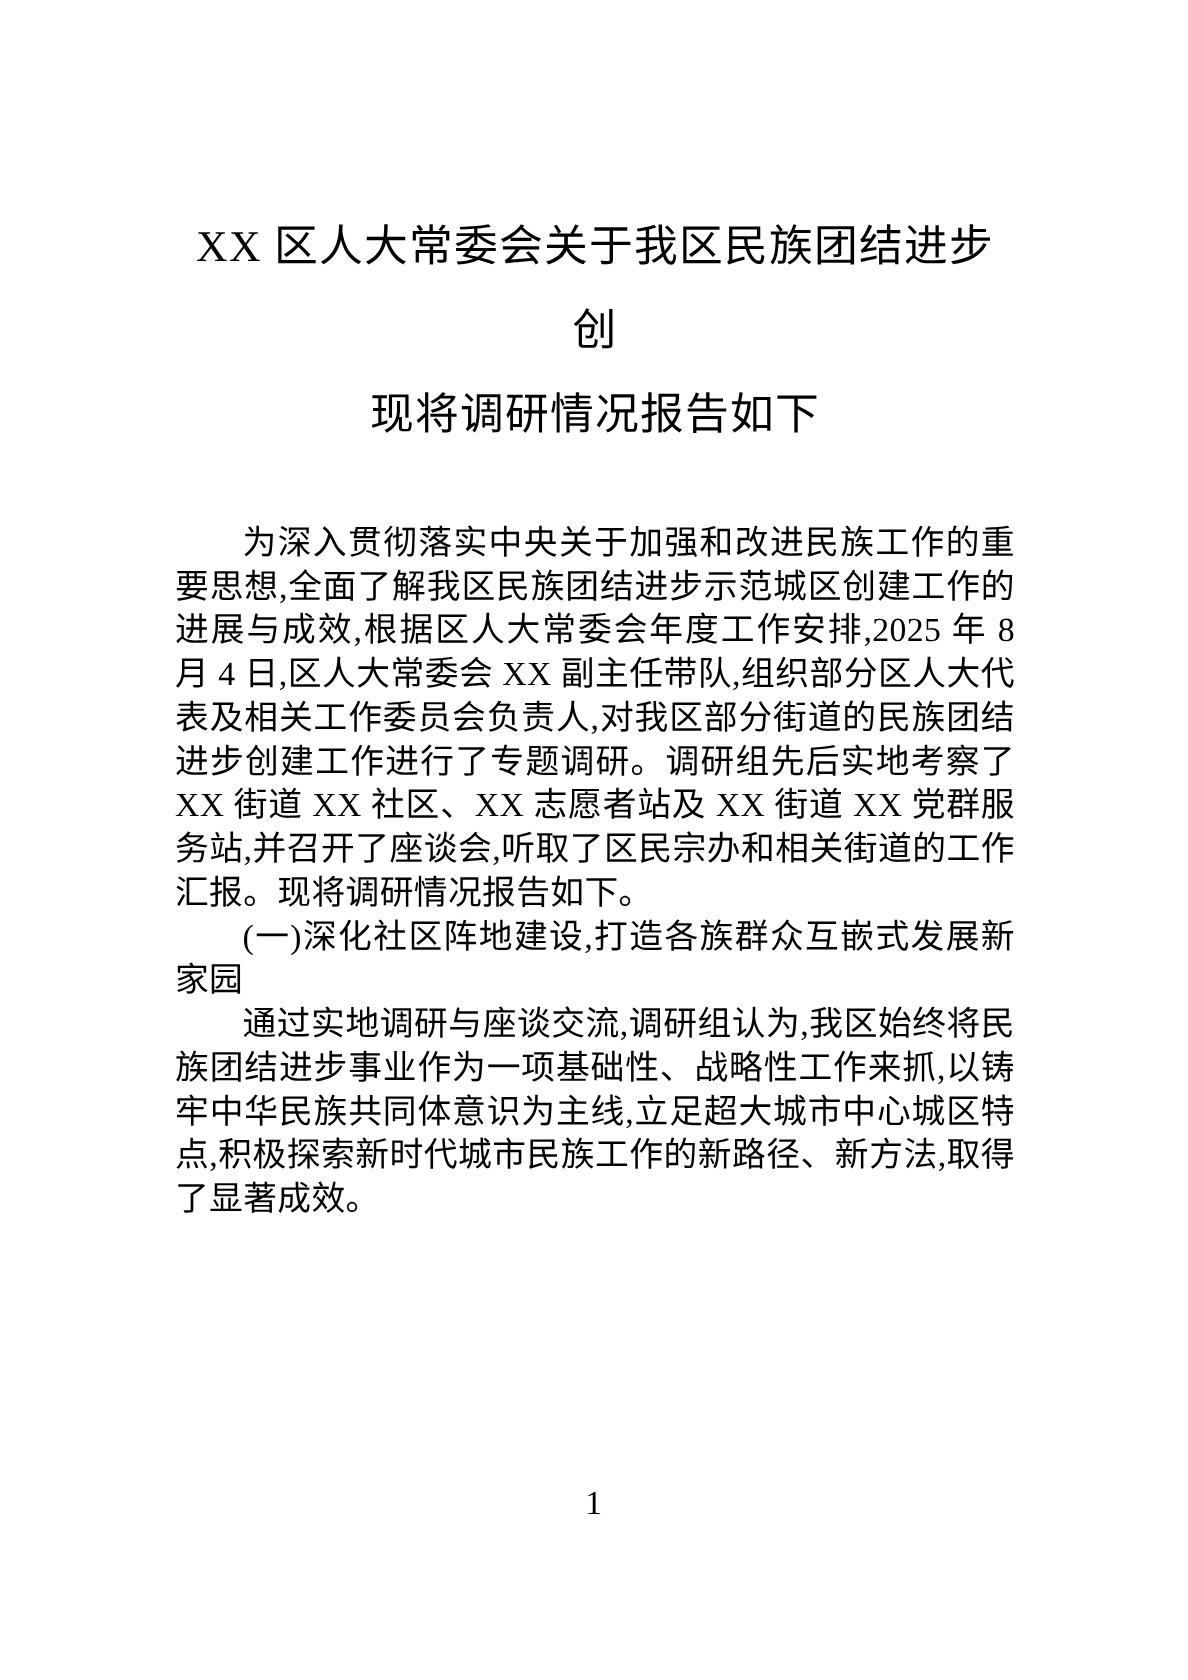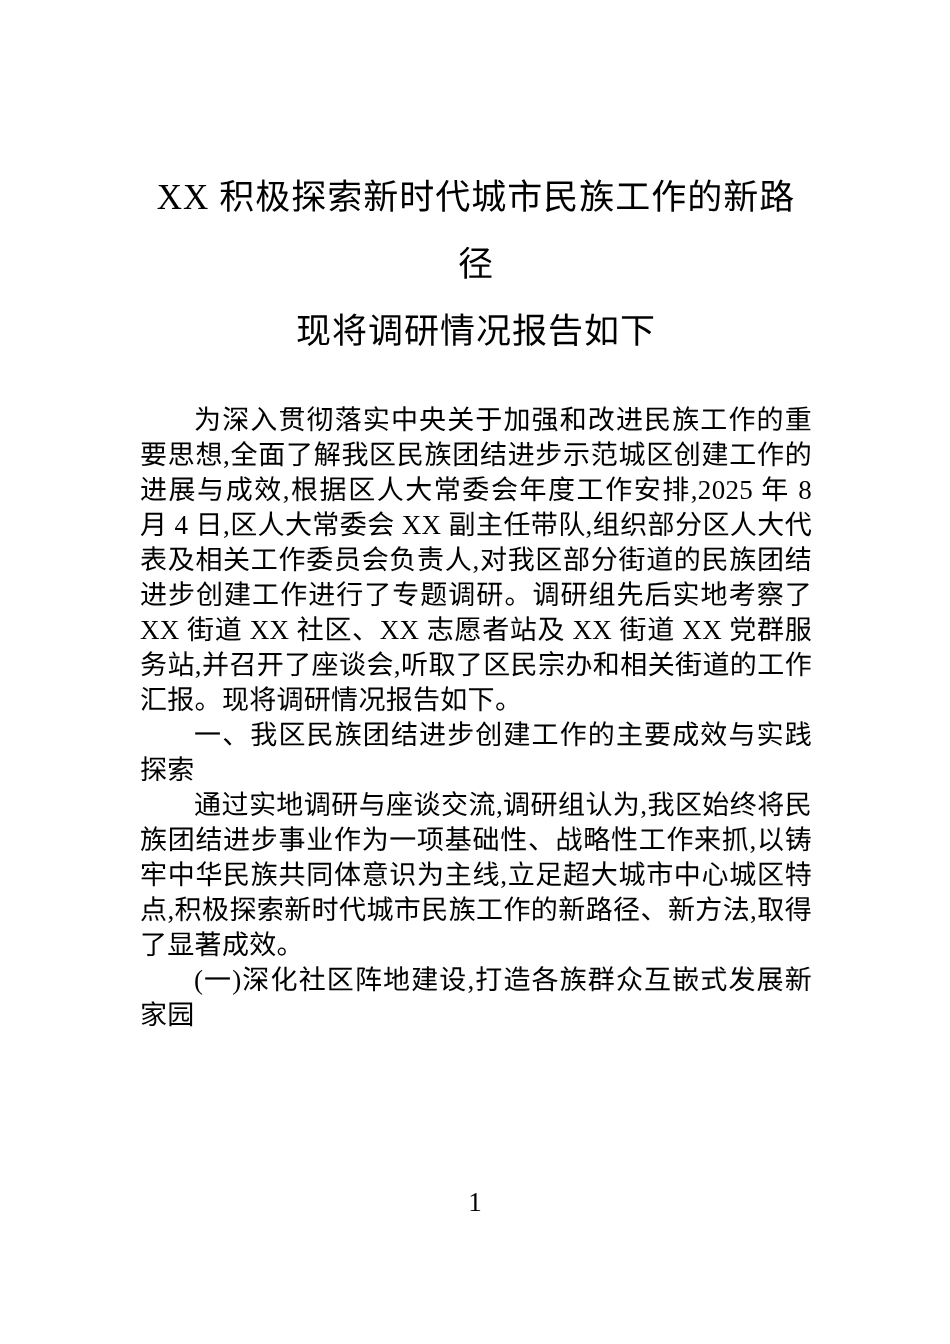--- a/index.html
+++ b/index.html
@@ -23,21 +23,21 @@
   }
   .doc-title {
     margin: 164px 0 0 0;
     font-size: 35px;
     font-weight: 400;
     text-align: center;
     line-height: 67px;
     letter-spacing: 1px;
   }
   .doc-body {
-    margin-top: 38px;
+    margin-top: 52px;
   }
   .para {
     margin: 0;
     font-size: 27px;
     line-height: 35px;
     text-align: justify;
     text-indent: 2em;
     letter-spacing: 0.3px;
     word-break: break-all;
   }
@@ -54,24 +54,23 @@
     font-size: 27px;
     line-height: 32px;
   }
 </style>
 </head>
 <body>
 
 <div class="page">
   <div class="content">
     <h1 class="doc-title">
-      <div>XX 积极探索新时代城市民族工作的新路径</div>
+      <div>XX 区人大常委会关于我区民族团结进步创</div>
       <div>现将调研情况报告如下</div>
     </h1>
     <div class="doc-body" id="doc-body">
         <div class="para para-body">为深入贯彻落实中央关于加强和改进民族工作的重要思想,全面了解我区民族团结进步示范城区创建工作的进展与成效,根据区人大常委会年度工作安排,2025 年 8 月 4 日,区人大常委会 XX 副主任带队,组织部分区人大代表及相关工作委员会负责人,对我区部分街道的民族团结进步创建工作进行了专题调研。调研组先后实地考察了 XX 街道 XX 社区、XX 志愿者站及 XX 街道 XX 党群服务站,并召开了座谈会,听取了区民宗办和相关街道的工作汇报。现将调研情况报告如下。</div>
-        <div class="para para-heading">一、我区民族团结进步创建工作的主要成效与实践探索</div>
+        <div class="para para-subheading">(一)深化社区阵地建设,打造各族群众互嵌式发展新家园</div>
         <div class="para para-body">通过实地调研与座谈交流,调研组认为,我区始终将民族团结进步事业作为一项基础性、战略性工作来抓,以铸牢中华民族共同体意识为主线,立足超大城市中心城区特点,积极探索新时代城市民族工作的新路径、新方法,取得了显著成效。</div>
-        <div class="para para-subheading">(一)深化社区阵地建设,打造各族群众互嵌式发展新家园</div>
       </div>
   </div>
   <div class="page-number">1</div>
 </div>
 
 </body></html>

